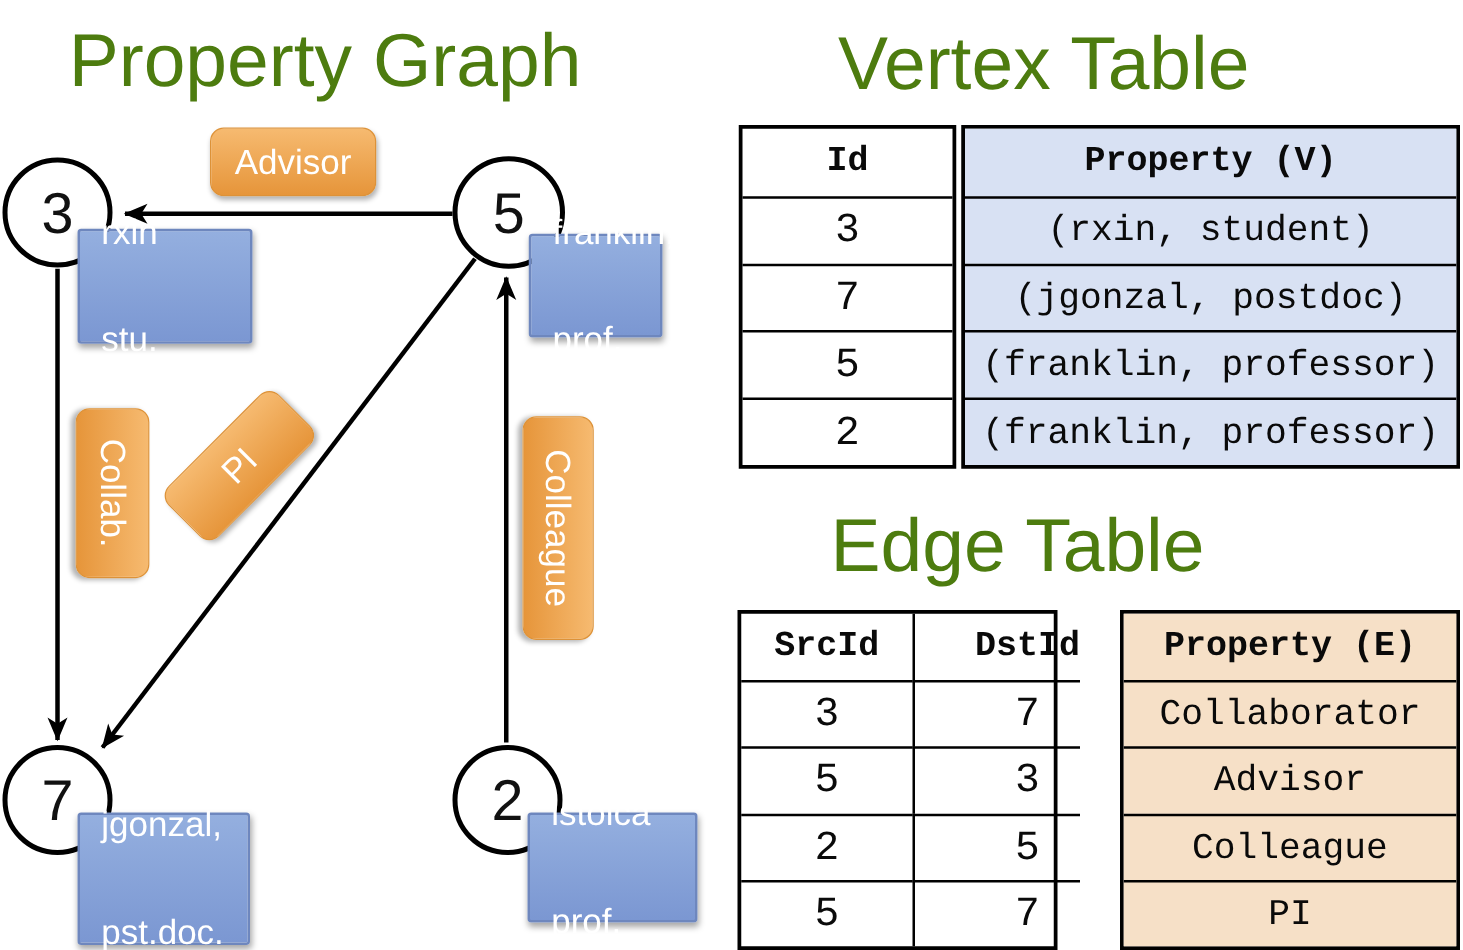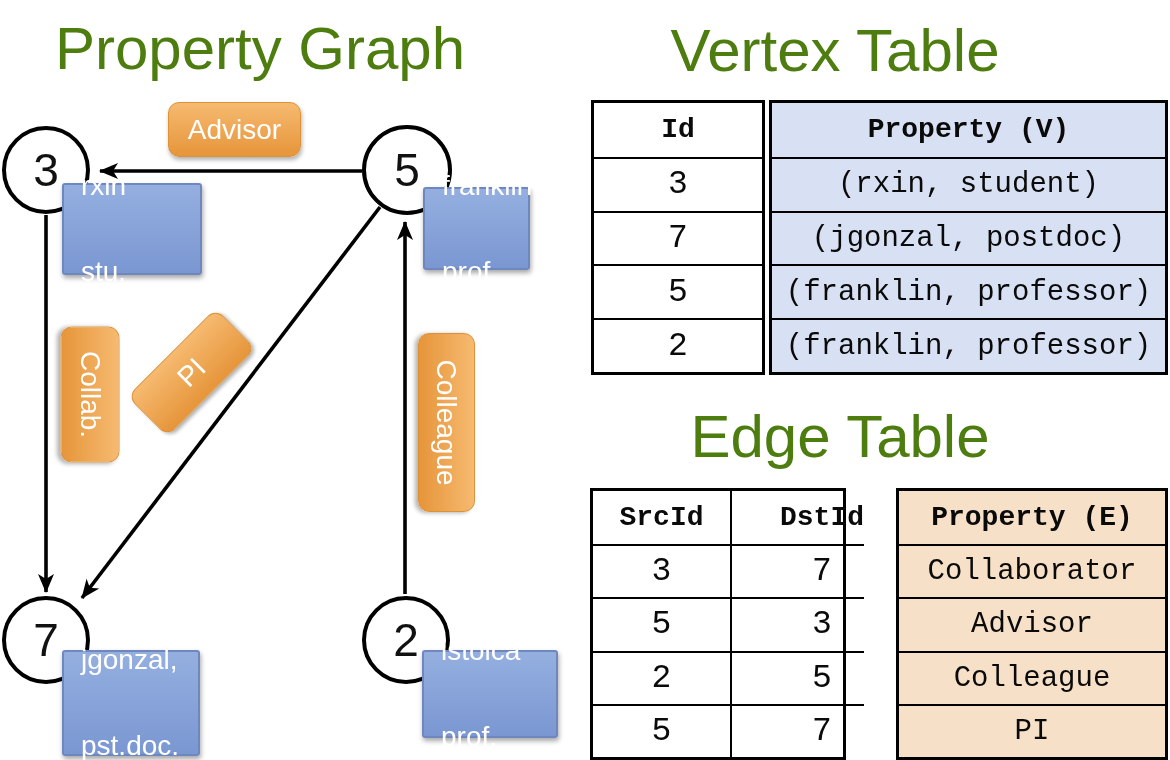--- a/index.html
+++ b/index.html
@@ -7,21 +7,21 @@
     position:relative;width:1170px;height:760px;background:#fff;overflow:hidden;
     font-family:"Liberation Sans",sans-serif;color:#000;
   }
   
   .big-title{
     position:absolute;font-size:60px;font-weight:400;letter-spacing:0px;
     color:#4d7c0f;text-align:center;white-space:nowrap;
   }
   #pg-title{left:0px;top:14px;width:520px;}
   #vt-title{left:592px;top:16px;width:486px;}
-  #et-title{left:597px;top:402px;width:486px;}
+  #et-title{left:571px;top:402px;width:486px;}
 
   
   #arrows{position:absolute;left:0;top:0;z-index:1;}
   .vertex{
     position:absolute;z-index:2;background:#fff;border:4px solid #000;border-radius:50%;
     display:flex;align-items:center;justify-content:center;
     font-size:46px;color:#111;box-sizing:border-box;
   }
   #v3{left:2px;top:126px;width:88px;height:88px;}
   #v5{left:362px;top:125px;width:90px;height:90px;}

